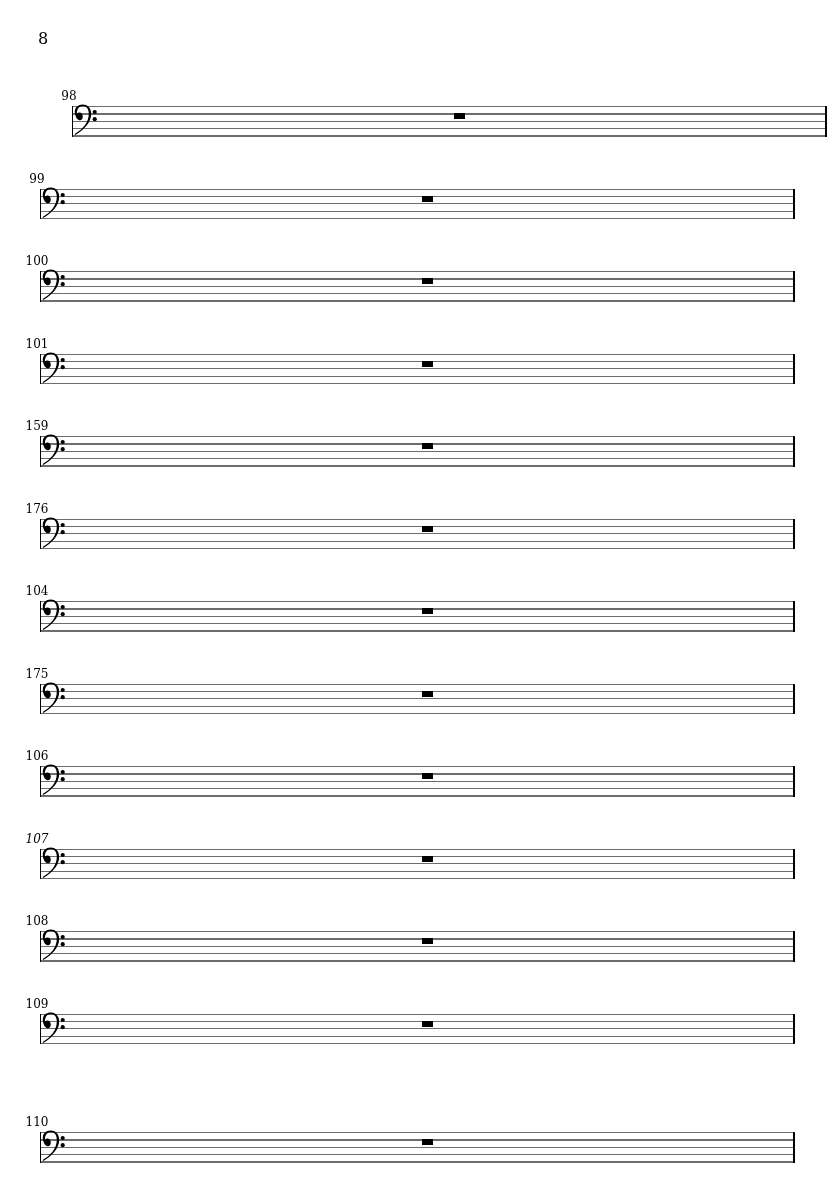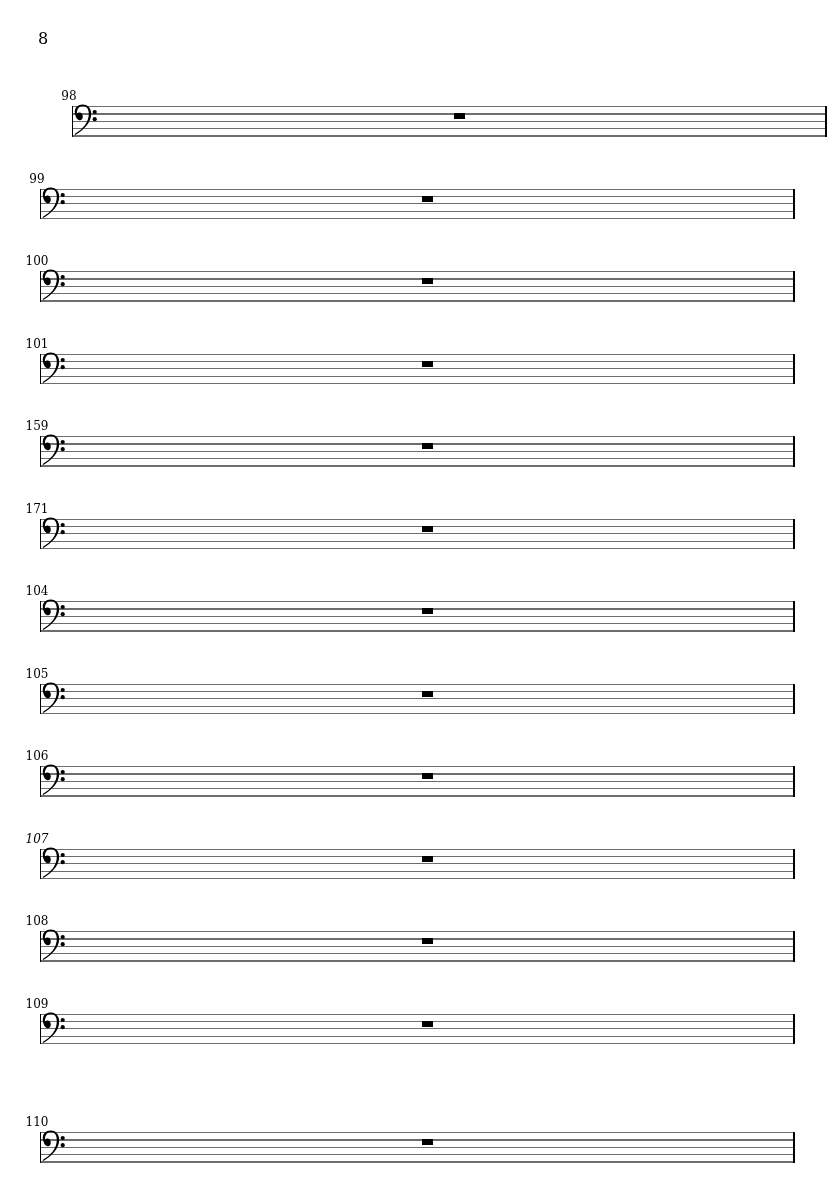--- a/index.html
+++ b/index.html
@@ -242,21 +242,21 @@
                    C 148 180 92 252 6 300 Z"></path>
           <circle cx="207" cy="80" r="21"></circle>
           <circle cx="207" cy="152" r="21"></circle>
         </svg>
       </div>
       <div class="whole-rest"></div>
     </div>
   </div>
 
   <div class="system" style="top: 518.5px;">
-    <div class="measure-number">171</div>
+    <div class="measure-number">176</div>
     <div class="staff">
       <div class="staff-line"></div>
       <div class="staff-line"></div>
       <div class="staff-line"></div>
       <div class="staff-line"></div>
       <div class="staff-line"></div>
       <div class="barline barline-start"></div>
       <div class="barline barline-end"></div>
       <div class="clef">
         <svg viewBox="0 0 230 315" preserveAspectRatio="none" aria-hidden="true">
@@ -304,21 +304,21 @@
                    C 148 180 92 252 6 300 Z"></path>
           <circle cx="207" cy="80" r="21"></circle>
           <circle cx="207" cy="152" r="21"></circle>
         </svg>
       </div>
       <div class="whole-rest"></div>
     </div>
   </div>
 
   <div class="system" style="top: 683.5px;">
-    <div class="measure-number">105</div>
+    <div class="measure-number">175</div>
     <div class="staff">
       <div class="staff-line"></div>
       <div class="staff-line"></div>
       <div class="staff-line"></div>
       <div class="staff-line"></div>
       <div class="staff-line"></div>
       <div class="barline barline-start"></div>
       <div class="barline barline-end"></div>
       <div class="clef">
         <svg viewBox="0 0 230 315" preserveAspectRatio="none" aria-hidden="true">

